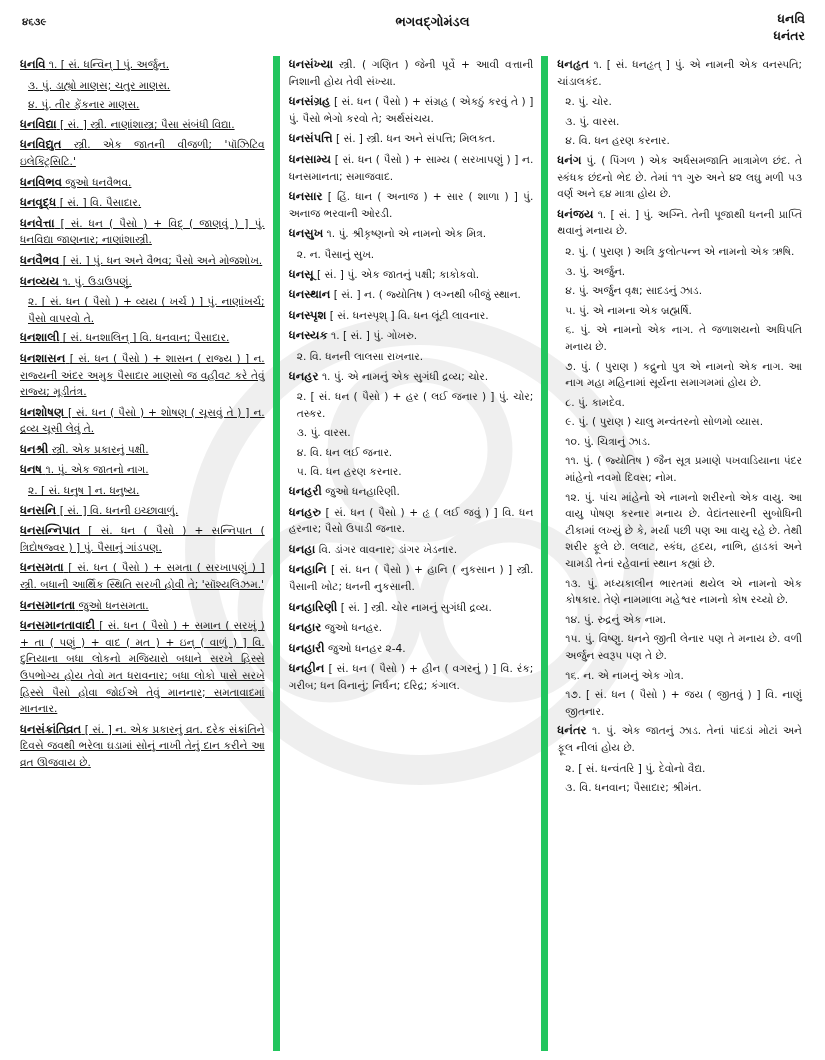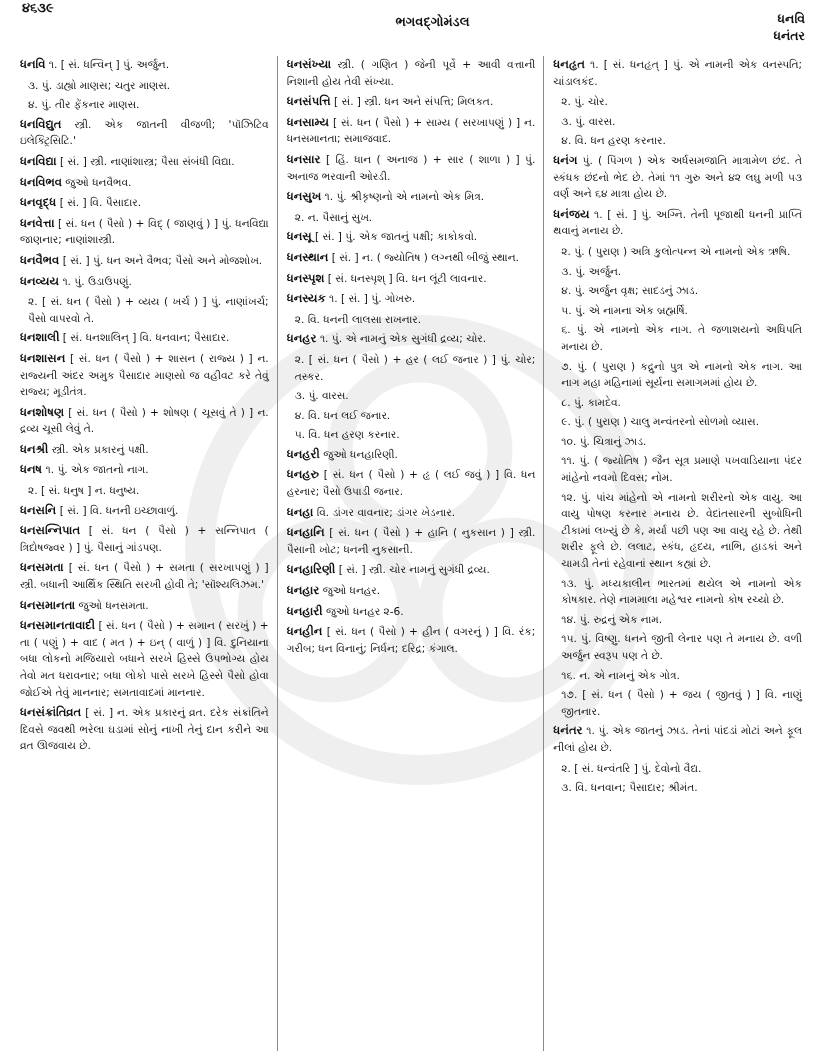--- a/index.html
+++ b/index.html
@@ -8,30 +8,30 @@
     font-family: "DejaVu Sans", "Liberation Sans", sans-serif;
     color: #111111;
   }
   .watermark {
     position: absolute; left: 170px; top: 300px; width: 500px; height: 500px;
     pointer-events: none; opacity: 0.06;
   }
   .header {
     position: absolute; left: 0; top: 0; width: 825px; height: 52px;
   }
-  .page-no { position: absolute; left: 22px; top: 0; font-size: 13px; font-weight: bold; }
+  .page-no { position: absolute; left: 22px; top: 16px; font-size: 10px; font-weight: bold; }
   .book-title { position: absolute; left: 0; width: 825px; top: 14px; text-align: center; font-size: 13px; font-weight: bold; padding-left: 20px; }
   .guide { position: absolute; right: 20px; top: 10px; text-align: right; font-size: 12.5px; font-weight: bold; line-height: 17px; }
   .columns {
     position: absolute; left: 20px; top: 56px; width: 790px; height: 995px;
     display: flex;
   }
   .col { flex: 1; padding: 0 8px; font-size: 10.6px; line-height: 16.6px; overflow: hidden; }
-  .col + .col { border-left: 1px solid #22c55e; padding-left: 9px; }
-  .col:first-child { padding-left: 0; }
+  .col + .col { border-left: 7px solid #22c55e; padding-left: 9px; }
+  .col:first-child { padding-left: 0; text-decoration: underline; }
   .entry { margin: 0 0 4px 0; text-align: justify; }
   .hw { font-weight: bold; font-size: 11.6px; }
   .sense { margin: 0 0 3px 0; padding-left: 8px; text-align: justify; }
 </style>
 </head>
 <body>
 
 <svg class="watermark" viewBox="0 0 100 100">
   <circle cx="50" cy="50" r="44" fill="none" stroke="#000" stroke-width="6"></circle>
   <circle cx="50" cy="30" r="16" fill="none" stroke="#000" stroke-width="5"></circle>
@@ -46,22 +46,22 @@
     <div>ધનવિ</div>
     <div>ધનંતર</div>
   </div>
 </div>
 
 <div class="columns">
   <div class="col">
       <div class="entry"><span class="hw">ધનવિ</span> <span>૧. [ સં. ધન્વિન્ ] પું. અર્જુન.</span></div>
       <div class="sense">૩. પું. ડાહ્યો માણસ; ચતુર માણસ.</div>
       <div class="sense">૪. પું. તીર ફેંકનાર માણસ.</div>
+      <div class="entry"><span class="hw">ધનવિદ્યા</span> <span>[ સં. ] સ્ત્રી. નાણાંશાસ્ત્ર; પૈસા સંબંધી વિદ્યા.</span></div>
       <div class="entry"><span class="hw">ધનવિદ્યુત</span> <span>સ્ત્રી. એક જાતની વીજળી; 'પૉઝિટિવ ઇલેક્ટ્રિસિટિ.'</span></div>
-      <div class="entry"><span class="hw">ધનવિદ્યા</span> <span>[ સં. ] સ્ત્રી. નાણાંશાસ્ત્ર; પૈસા સંબંધી વિદ્યા.</span></div>
       <div class="entry"><span class="hw">ધનવિભવ</span> <span>જુઓ ધનવૈભવ.</span></div>
       <div class="entry"><span class="hw">ધનવૃદ્ધ</span> <span>[ સં. ] વિ. પૈસાદાર.</span></div>
       <div class="entry"><span class="hw">ધનવેત્તા</span> <span>[ સં. ધન ( પૈસો ) + વિદ્ ( જાણવું ) ] પું. ધનવિદ્યા જાણનાર; નાણાંશાસ્ત્રી.</span></div>
       <div class="entry"><span class="hw">ધનવૈભવ</span> <span>[ સં. ] પું. ધન અને વૈભવ; પૈસો અને મોજશોખ.</span></div>
       <div class="entry"><span class="hw">ધનવ્યય</span> <span>૧. પું. ઉડાઉપણું.</span></div>
       <div class="sense">૨. [ સં. ધન ( પૈસો ) + વ્યય ( ખર્ચ ) ] પું. નાણાંખર્ચ; પૈસો વાપરવો તે.</div>
       <div class="entry"><span class="hw">ધનશાલી</span> <span>[ સં. ધનશાલિન્ ] વિ. ધનવાન; પૈસાદાર.</span></div>
       <div class="entry"><span class="hw">ધનશાસન</span> <span>[ સં. ધન ( પૈસો ) + શાસન ( રાજ્ય ) ] ન. રાજ્યની અંદર અમુક પૈસાદાર માણસો જ વહીવટ કરે તેવું રાજ્ય; મૂડીતંત્ર.</span></div>
       <div class="entry"><span class="hw">ધનશોષણ</span> <span>[ સં. ધન ( પૈસો ) + શોષણ ( ચૂસવું તે ) ] ન. દ્રવ્ય ચૂસી લેવું તે.</span></div>
       <div class="entry"><span class="hw">ધનશ્રી</span> <span>સ્ત્રી. એક પ્રકારનું પક્ષી.</span></div>
@@ -69,20 +69,21 @@
       <div class="sense">૨. [ સં. ધનુષ ] ન. ધનુષ્ય.</div>
       <div class="entry"><span class="hw">ધનસનિ</span> <span>[ સં. ] વિ. ધનની ઇચ્છાવાળું.</span></div>
       <div class="entry"><span class="hw">ધનસન્નિપાત</span> <span>[ સં. ધન ( પૈસો ) + સન્નિપાત ( ત્રિદોષજ્વર ) ] પું. પૈસાનું ગાંડપણ.</span></div>
       <div class="entry"><span class="hw">ધનસમતા</span> <span>[ સં. ધન ( પૈસો ) + સમતા ( સરખાપણું ) ] સ્ત્રી. બધાની આર્થિક સ્થિતિ સરખી હોવી તે; 'સૉશ્યલિઝમ.'</span></div>
       <div class="entry"><span class="hw">ધનસમાનતા</span> <span>જુઓ ધનસમતા.</span></div>
       <div class="entry"><span class="hw">ધનસમાનતાવાદી</span> <span>[ સં. ધન ( પૈસો ) + સમાન ( સરખું ) + તા ( પણું ) + વાદ ( મત ) + ઇન્ ( વાળું ) ] વિ. દુનિયાના બધા લોકનો મજિયારો બધાને સરખે હિસ્સે ઉપભોગ્ય હોય તેવો મત ધરાવનાર; બધા લોકો પાસે સરખે હિસ્સે પૈસો હોવા જોઈએ તેવું માનનાર; સમતાવાદમાં માનનાર.</span></div>
       <div class="entry"><span class="hw">ધનસંક્રાંતિવ્રત</span> <span>[ સં. ] ન. એક પ્રકારનું વ્રત. દરેક સંક્રાંતિને દિવસે જવથી ભરેલા ઘડામાં સોનું નાખી તેનું દાન કરીને આ વ્રત ઊજવાય છે.</span></div>
     </div>
   <div class="col">
       <div class="entry"><span class="hw">ધનસંખ્યા</span> <span>સ્ત્રી. ( ગણિત ) જેની પૂર્વે + આવી વત્તાની નિશાની હોય તેવી સંખ્યા.</span></div>
+      <div class="entry"><span class="hw">ધનસંગ્રહ</span> <span>[ સં. ધન ( પૈસો ) + સંગ્રહ ( એકઠું કરવું તે ) ] પું. પૈસો ભેગો કરવો તે; અર્થસંચય.</span></div>
       <div class="entry"><span class="hw">ધનસંપત્તિ</span> <span>[ સં. ] સ્ત્રી. ધન અને સંપત્તિ; મિલકત.</span></div>
       <div class="entry"><span class="hw">ધનસામ્ય</span> <span>[ સં. ધન ( પૈસો ) + સામ્ય ( સરખાપણું ) ] ન. ધનસમાનતા; સમાજવાદ.</span></div>
       <div class="entry"><span class="hw">ધનસાર</span> <span>[ હિં. ધાન ( અનાજ ) + સાર ( શાળા ) ] પું. અનાજ ભરવાની ઓરડી.</span></div>
       <div class="entry"><span class="hw">ધનસુખ</span> <span>૧. પું. શ્રીકૃષ્ણનો એ નામનો એક મિત્ર.</span></div>
       <div class="sense">૨. ન. પૈસાનું સુખ.</div>
       <div class="entry"><span class="hw">ધનસૂ</span> <span>[ સં. ] પું. એક જાતનું પક્ષી; કાકોકવો.</span></div>
       <div class="entry"><span class="hw">ધનસ્થાન</span> <span>[ સં. ] ન. ( જ્યોતિષ ) લગ્નથી બીજું સ્થાન.</span></div>
       <div class="entry"><span class="hw">ધનસ્પૃશ</span> <span>[ સં. ધનસ્પૃશ્ ] વિ. ધન લૂંટી લાવનાર.</span></div>
       <div class="entry"><span class="hw">ધનસ્યક</span> <span>૧. [ સં. ] પું. ગોખરુ.</span></div>
       <div class="sense">૨. વિ. ધનની લાલસા રાખનાર.</div>
@@ -90,21 +91,21 @@
       <div class="sense">૨. [ સં. ધન ( પૈસો ) + હર ( લઈ જનાર ) ] પું. ચોર; તસ્કર.</div>
       <div class="sense">૩. પું. વારસ.</div>
       <div class="sense">૪. વિ. ધન લઈ જનાર.</div>
       <div class="sense">૫. વિ. ધન હરણ કરનાર.</div>
       <div class="entry"><span class="hw">ધનહરી</span> <span>જુઓ ધનહારિણી.</span></div>
       <div class="entry"><span class="hw">ધનહરુ</span> <span>[ સં. ધન ( પૈસો ) + હૃ ( લઈ જવું ) ] વિ. ધન હરનાર; પૈસો ઉપાડી જનાર.</span></div>
       <div class="entry"><span class="hw">ધનહા</span> <span>વિ. ડાંગર વાવનાર; ડાંગર ખેડનાર.</span></div>
       <div class="entry"><span class="hw">ધનહાનિ</span> <span>[ સં. ધન ( પૈસો ) + હાનિ ( નુકસાન ) ] સ્ત્રી. પૈસાની ખોટ; ધનની નુકસાની.</span></div>
       <div class="entry"><span class="hw">ધનહારિણી</span> <span>[ સં. ] સ્ત્રી. ચોર નામનું સુગંધી દ્રવ્ય.</span></div>
       <div class="entry"><span class="hw">ધનહાર</span> <span>જુઓ ધનહર.</span></div>
-      <div class="entry"><span class="hw">ધનહારી</span> <span>જુઓ ધનહર ૨-6.</span></div>
+      <div class="entry"><span class="hw">ધનહારી</span> <span>જુઓ ધનહર ૨-4.</span></div>
       <div class="entry"><span class="hw">ધનહીન</span> <span>[ સં. ધન ( પૈસો ) + હીન ( વગરનું ) ] વિ. રંક; ગરીબ; ધન વિનાનું; નિર્ધન; દરિદ્ર; કંગાલ.</span></div>
     </div>
   <div class="col">
       <div class="entry"><span class="hw">ધનહૃત</span> <span>૧. [ સં. ધનહૃત્ ] પું. એ નામની એક વનસ્પતિ; ચાંડાલકંદ.</span></div>
       <div class="sense">૨. પું. ચોર.</div>
       <div class="sense">૩. પું. વારસ.</div>
       <div class="sense">૪. વિ. ધન હરણ કરનાર.</div>
       <div class="entry"><span class="hw">ધનંગ</span> <span>પું. ( પિંગળ ) એક અર્ધસમજાતિ માત્રામેળ છંદ. તે સ્કંધક છંદનો ભેદ છે. તેમાં ૧૧ ગુરુ અને ૪૨ લઘુ મળી ૫૩ વર્ણ અને ૬૪ માત્રા હોય છે.</span></div>
       <div class="entry"><span class="hw">ધનંજય</span> <span>૧. [ સં. ] પું. અગ્નિ. તેની પૂજાથી ધનની પ્રાપ્તિ થવાનું મનાય છે.</span></div>
       <div class="sense">૨. પું. ( પુરાણ ) અત્રિ કુલોત્પન્ન એ નામનો એક ઋષિ.</div>

